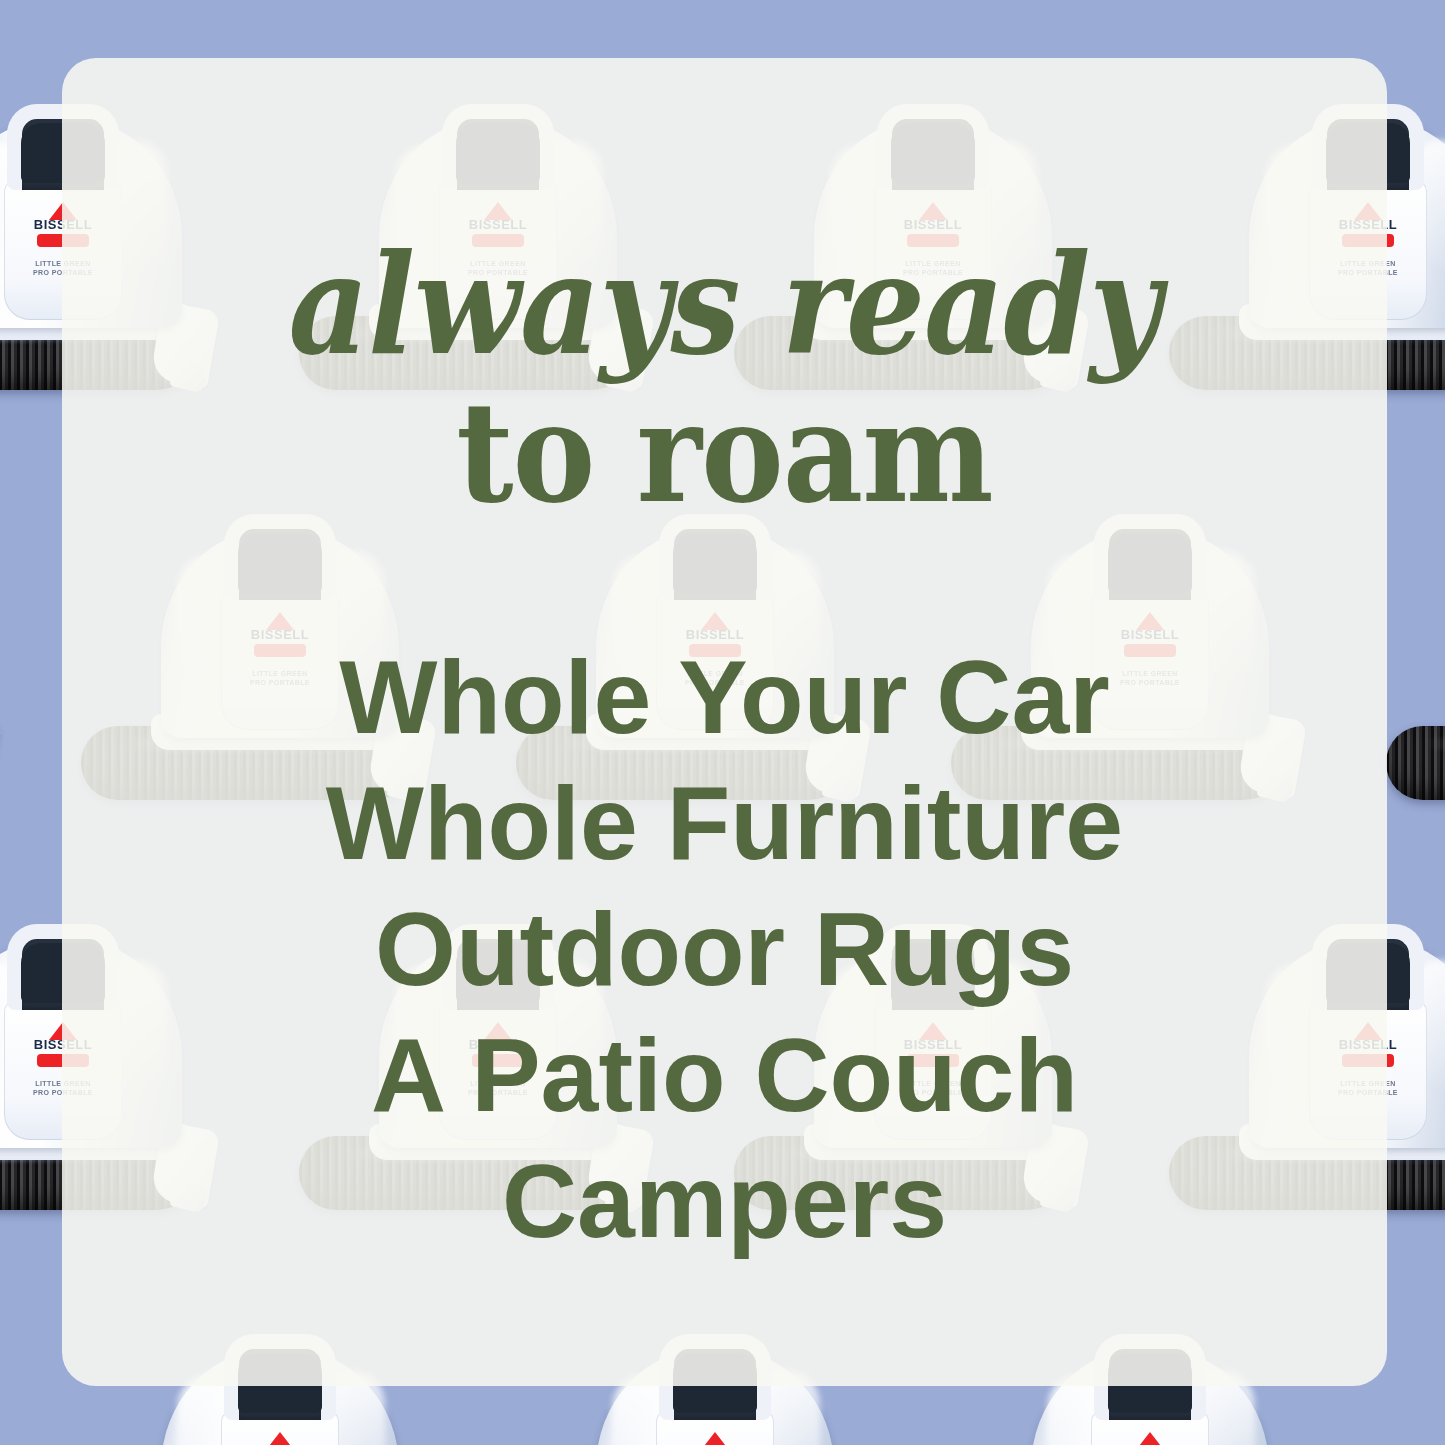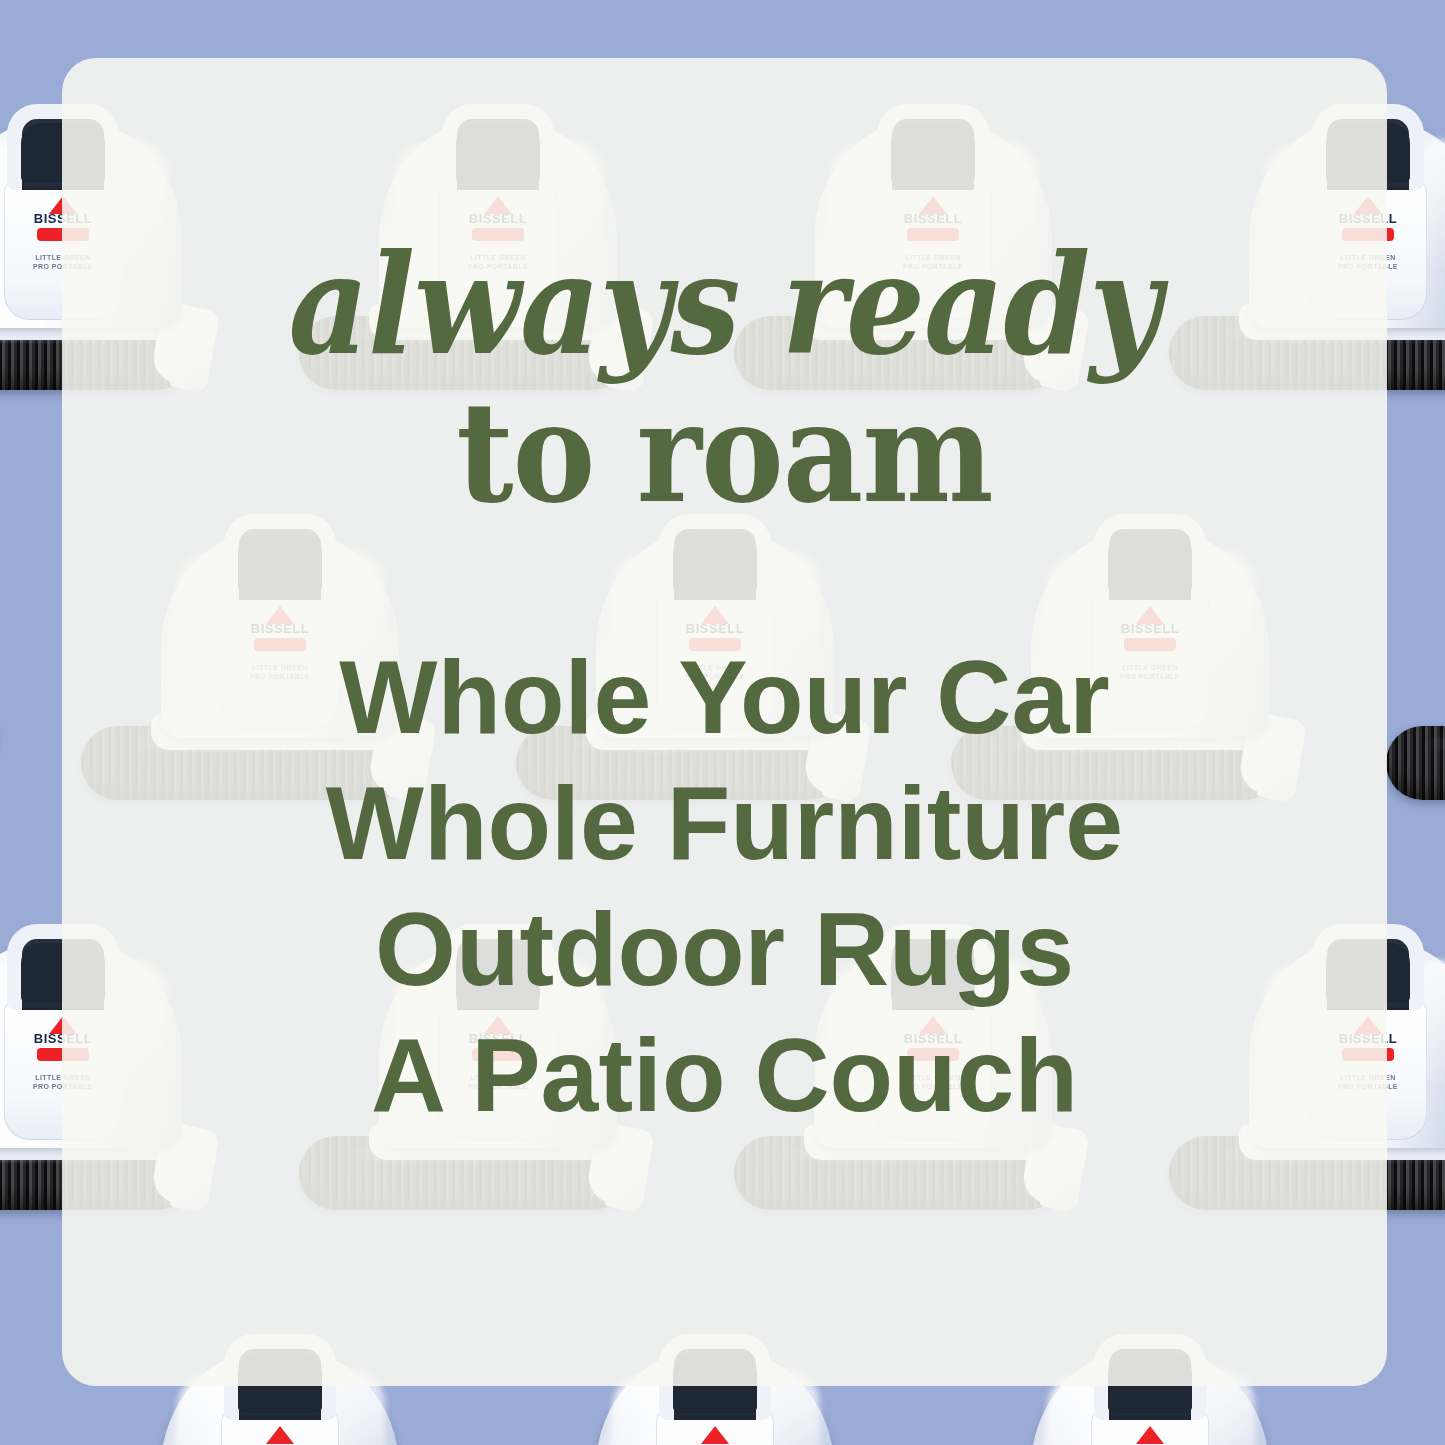--- a/index.html
+++ b/index.html
@@ -90,21 +90,21 @@
     left:50%; transform:translateX(-50%);
     top:62px;
     width:118px; height:140px;
     background:linear-gradient(180deg,#ffffff 0%,#f6f8fc 70%,#e7edf6 100%);
     border-radius:12px 12px 26px 26px;
     box-shadow:inset 0 0 0 1px rgba(160,175,205,.35);
   }
   .p-logo{
     position:absolute;
     left:50%; transform:translateX(-50%);
-    top:16px;
+    top:22px;
     width:72px;
     text-align:center;
   }
   .p-tri{
     width:0;height:0;margin:0 auto;
     border-left:14px solid transparent;
     border-right:14px solid transparent;
     border-bottom:18px solid #ec2227;
   }
   .p-word{
@@ -549,17 +549,18 @@
 
     <div class="headline" id="hl-1">always ready</div>
 
     <div class="headline" id="hl-2">to roam</div>
 
     <div class="listwrap" id="use-case-list">
       <div class="listline">Whole Your Car</div>
       <div class="listline">Whole Furniture</div>
       <div class="listline">Outdoor Rugs</div>
       <div class="listline">A Patio Couch</div>
+      <div class="listline">Campers</div>
     </div>
 
   </div>
 
 </div>
 
 </body></html>

